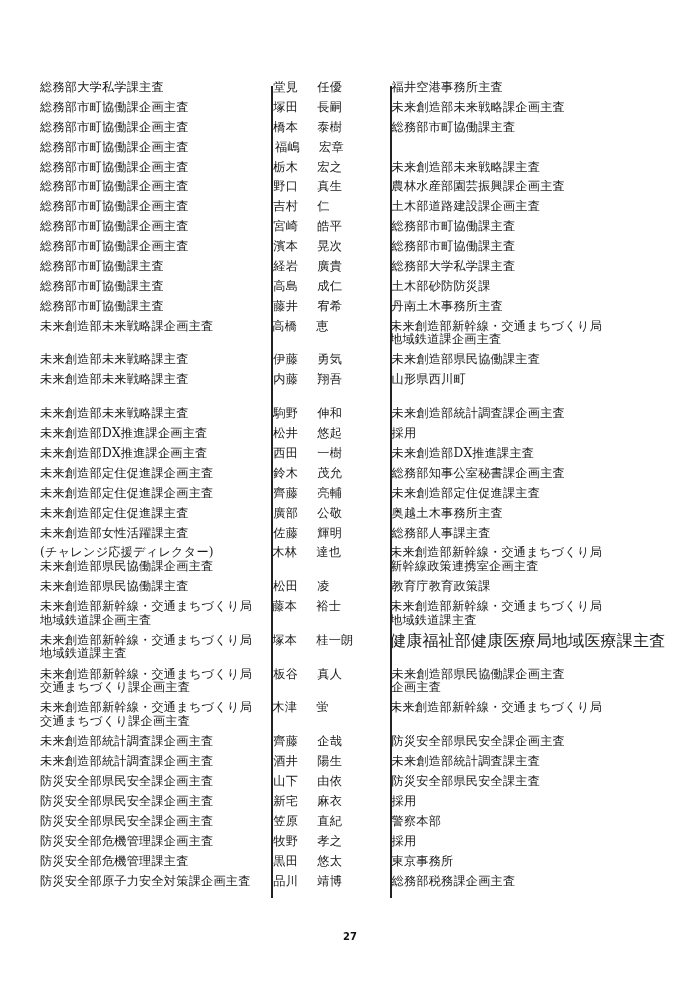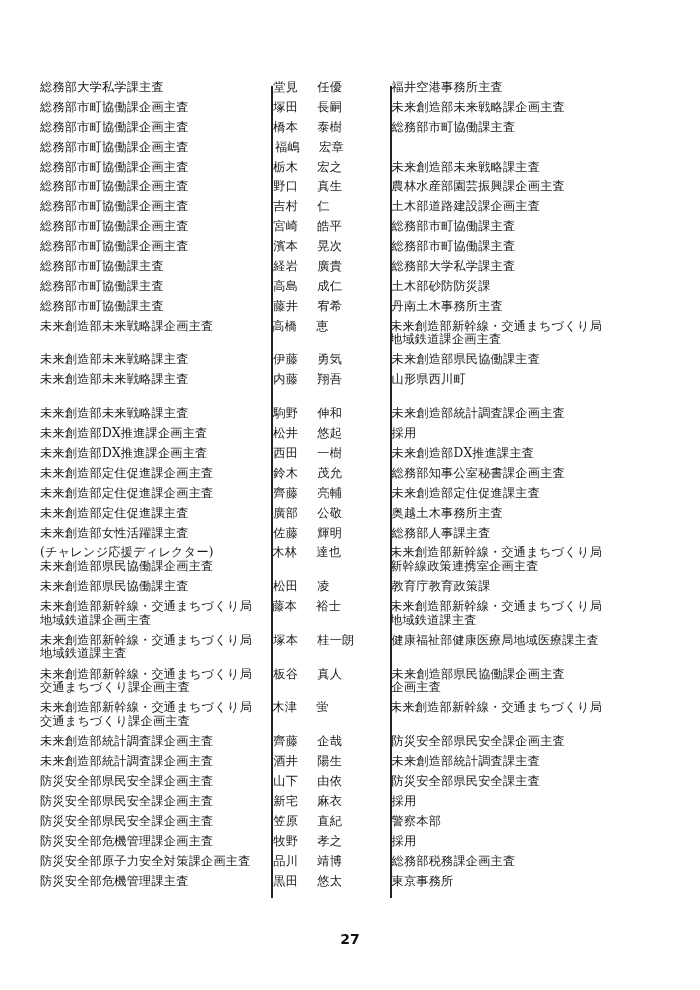--- a/index.html
+++ b/index.html
@@ -22,26 +22,26 @@
   .row.double { height: 33.8px; }
   .cell {
     font-size: 12.2px; line-height: 13.6px; padding-top: 3px;
     white-space: nowrap; letter-spacing: 0.2px;
   }
   .col-old { width: 233px; }
   .col-name { width: 117px; padding-left: 2px; }
   .col-new { width: 210px; padding-left: 2px; }
   .name-family { display: inline-block; width: 32px; }
   .name-given { display: inline-block; margin-left: 12px; }
-  .small { font-size: 12px; }
+  .small { font-size: 16px; }
   .line { display: block; }
   .page-number {
     position: absolute; left: 0; width: 700px; top: 931px;
     text-align: center; font-family: "DejaVu Sans", "Liberation Sans", sans-serif;
-    font-size: 14px; font-weight: bold; color: #111;
+    font-size: 10px; font-weight: bold; color: #111;
   }
 </style>
 </head>
 <body>
 
 <div class="page">
   <div class="vline" style="left:271px; top:86px; height:812px;"></div>
   <div class="vline" style="left:390px; top:86px; height:812px;"></div>
 
   <div class="table" id="personnel-table">
@@ -352,32 +352,32 @@
         <div class="cell col-old">
           <span class="line">防災安全部危機管理課企画主査</span>
         </div>
         <div class="cell col-name"><span class="name-family">牧野</span><span class="name-given">孝之</span></div>
         <div class="cell col-new">
           <span class="line">採用</span>
         </div>
       </div>
       <div class="row single">
         <div class="cell col-old">
+          <span class="line">防災安全部危機管理課主査</span>
+        </div>
+        <div class="cell col-name"><span class="name-family">黒田</span><span class="name-given">悠太</span></div>
+        <div class="cell col-new">
+          <span class="line">東京事務所</span>
+        </div>
+      </div>
+      <div class="row single">
+        <div class="cell col-old">
           <span class="line">防災安全部原子力安全対策課企画主査</span>
         </div>
         <div class="cell col-name"><span class="name-family">品川</span><span class="name-given">靖博</span></div>
         <div class="cell col-new">
           <span class="line">総務部税務課企画主査</span>
-        </div>
-      </div>
-      <div class="row single">
-        <div class="cell col-old">
-          <span class="line">防災安全部危機管理課主査</span>
-        </div>
-        <div class="cell col-name"><span class="name-family">黒田</span><span class="name-given">悠太</span></div>
-        <div class="cell col-new">
-          <span class="line">東京事務所</span>
         </div>
       </div>
     </div>
 
   <div class="page-number">27</div>
 </div>
 
 </body></html>

